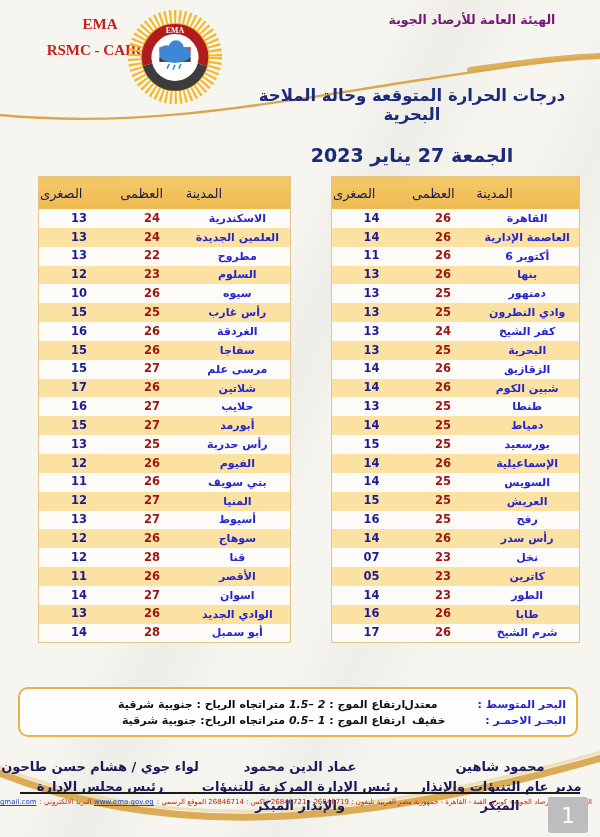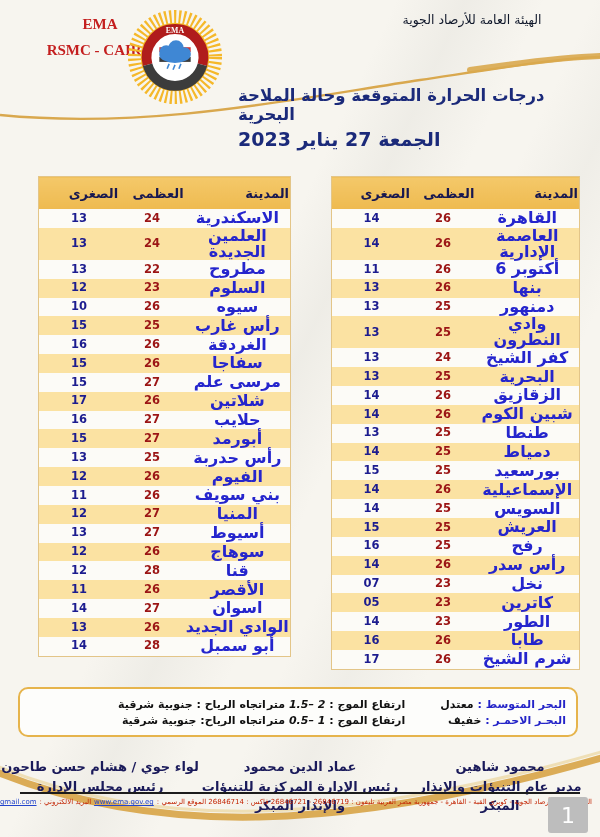--- a/index.html
+++ b/index.html
@@ -14,49 +14,49 @@
   .streak.s2{background:linear-gradient(115deg, transparent 60%, rgba(185,185,178,.12) 67%, transparent 75%);}
   svg.swoosh{position:absolute; left:0; pointer-events:none;}
   .swoosh-top{top:0;}
   .swoosh-bottom{top:740px;}
 
   
   .org-en{position:absolute; left:30px; top:12px; width:140px; text-align:center;
     color:#c41f1f; font-family:"Liberation Serif", serif; font-weight:bold; font-size:15px; line-height:1.7;}
   .logo{position:absolute; left:126px; top:8px; width:98px; height:98px;}
   .org-ar{position:absolute; right:8px; top:10px; width:240px; text-align:center; direction:rtl;
-    color:#0f172a; font-weight:normal; font-size:12.5px; line-height:1.65;}
-
-  .title-block{position:absolute; left:238px; top:86px; width:348px; text-align:left; direction:rtl;
+    color:#701a75; font-weight:bold; font-size:12.5px; line-height:1.65;}
+
+  .title-block{position:absolute; left:238px; top:86px; width:348px; text-align:center; direction:rtl;
     color:#1b2a7a; font-weight:bold;}
   .title-block .t1{font-size:16.5px;}
-  .title-block .t2{font-size:19px; margin-top:4px;}
+  .title-block .t2{font-size:19px; margin-top:20px;}
 
   
   .temps{position:absolute; top:176px; border-collapse:collapse; table-layout:fixed;
     direction:rtl; border:1px solid #e3c588;}
   .temps.tleft{left:38px; width:253px;}
   .temps.tright{left:331px; width:249px;}
   .temps th{height:30px; background:linear-gradient(#f4c869,#eeba50);
-    color:#181850; font-size:13px; font-weight:bold; text-align:right;}
+    color:#181850; font-size:13px; font-weight:normal; text-align:left;}
   .temps td{height:18.85px; padding:0; text-align:center; font-weight:bold; font-size:11.5px; line-height:1;}
   .temps tbody tr{background:#fcfbf7;}
   .temps tbody tr:nth-child(even){background:#fbe2a2;}
   .temps col.c-city{width:42%;} .temps col.c-max{width:26%;} .temps col.c-min{width:32%;}
-  .temps td.city{color:#2525cd; font-size:16px;}
+  .temps td.city{color:#2525cd; font-size:11px;}
   .temps td.max{color:#9b1515;}
   .temps td.min{color:#1c1c8f;text-align:center;}
 
   
   .sea-box{position:absolute; left:18px; top:687px; width:560px; height:50px;
     background:#fdfdfb; border:2px solid #e6b44c; border-radius:10px; direction:rtl;
     display:grid; grid-template-columns:30% 26% 44%; align-content:center; row-gap:3px;
     font-size:11px; font-weight:bold; color:#111; padding:2px 10px; box-sizing:border-box;}
   .sea-box .cell{text-align:right; white-space:nowrap;}
-  .sea-box .sea-name{color:#2424c8;}
+  .sea-box .sea-name{color:#2424c8;margin-left:36px;}
   .sea-box .num{direction:ltr; unicode-bidi:isolate;font-style:italic;}
 
   
   .sign-row{position:absolute; left:0; top:757px; width:600px; direction:rtl; display:flex;}
   .sign{width:33.33%; text-align:center; color:#1a1a5a; font-weight:bold; font-size:13px; line-height:1.5;}
   .divider{position:absolute; left:20px; top:792px; width:560px; height:2px; background:#1c1c1c;}
 
   
   .contact{position:absolute; left:8px; top:798px; width:584px; direction:rtl; text-align:justify;
     font-size:7px; color:#c22200; white-space:nowrap; letter-spacing:0; display:flex; gap:3px; justify-content:space-between;}

